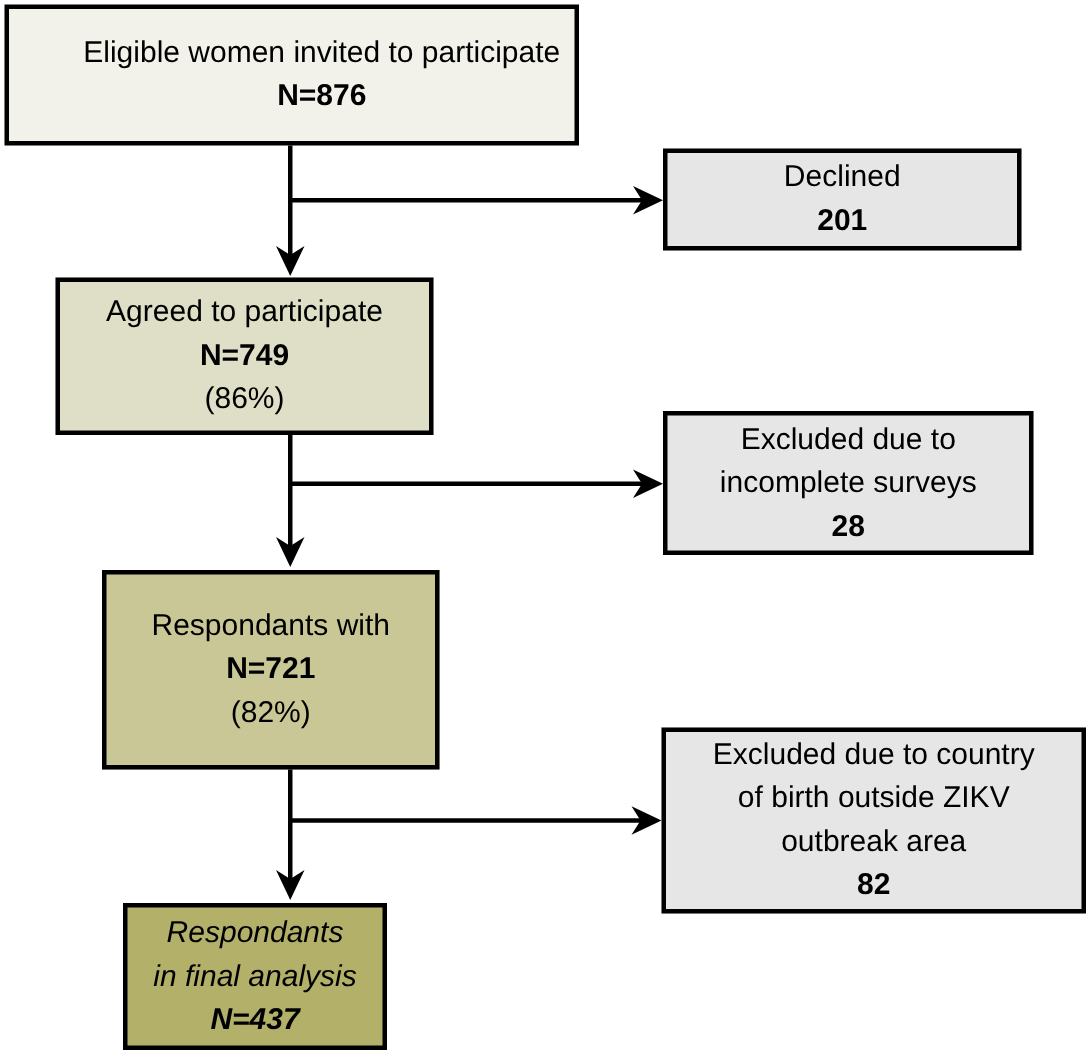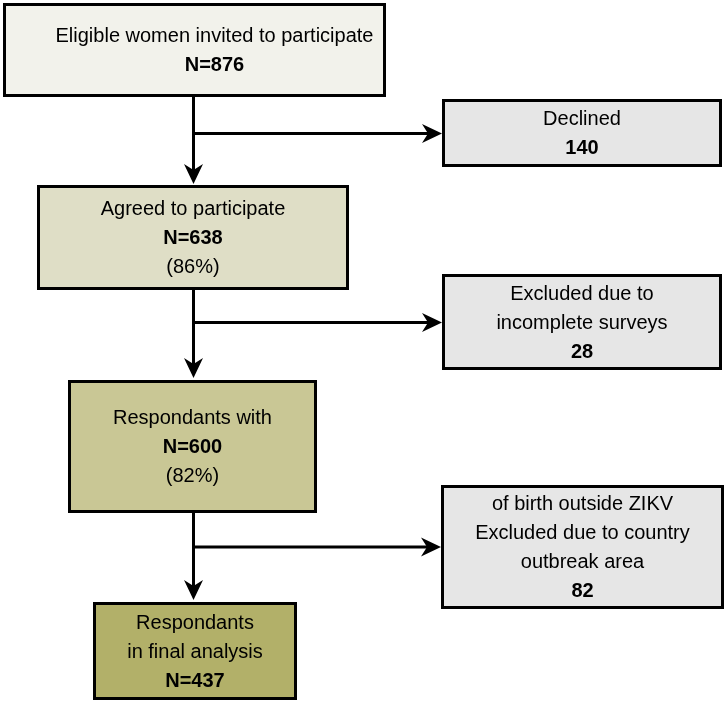--- a/index.html
+++ b/index.html
@@ -34,27 +34,27 @@
     align-items: center;
     text-align: center;
     font-size: 20px;
     line-height: 29px;
   }
   .box .line { display: block; }
   .box .bold { font-weight: bold; text-align: center; }
 
   
   .box-eligible  { left: 3px;   top: 3px;   width: 383px; height: 94px;  background: #f2f2eb; padding-left: 40px; }
-  .box-agreed    { left: 37px;  top: 185px; width: 312px; height: 105px; background: #dfdec6; }
-  .box-complete  { left: 68px;  top: 380px; width: 249px; height: 133px; background: #c9c795; }
-  .box-final     { left: 93px;  top: 602px; width: 204px; height: 98px;  background: #b2b069; }
+  .box-agreed    { left: 37px;  top: 185px; width: 252px; height: 105px; background: #dfdec6; }
+  .box-complete  { left: 68px;  top: 380px; width: 225px; height: 133px; background: #c9c795; }
+  .box-final     { left: 82px;  top: 602px; width: 176px; height: 98px;  background: #b2b069; font-style: italic; }
 
   
-  .box-declined   { left: 442px; top: 99px;  width: 280px; height: 68px;  background: #e6e6e6; }
-  .box-incomplete { left: 442px; top: 274px; width: 280px; height: 96px;  background: #e6e6e6; }
+  .box-declined   { left: 442px; top: 99px;  width: 239px; height: 68px;  background: #e6e6e6; }
+  .box-incomplete { left: 442px; top: 274px; width: 247px; height: 96px;  background: #e6e6e6; }
   .box-zikv       { left: 441px; top: 485px; width: 283px; height: 124px; background: #e6e6e6; }
 </style>
 </head>
 <body>
 
 <div class="canvas">
 
   <svg class="connectors" viewBox="0 0 725 703" xmlns="http://www.w3.org/2000/svg">
     <g stroke="#000000" stroke-width="3" fill="#000000">
 
@@ -78,44 +78,44 @@
     </g>
   </svg>
 
   <div class="box box-eligible">
     <span class="line">Eligible women invited to participate</span>
     <span class="line bold">N=876</span>
   </div>
 
   <div class="box box-declined">
     <span class="line">Declined</span>
-    <span class="line bold">140</span>
+    <span class="line bold">201</span>
   </div>
 
   <div class="box box-agreed">
     <span class="line">Agreed to participate</span>
-    <span class="line bold">N=638</span>
+    <span class="line bold">N=749</span>
     <span class="line">(86%)</span>
   </div>
 
   <div class="box box-incomplete">
     <span class="line">Excluded due to</span>
     <span class="line">incomplete surveys</span>
     <span class="line bold">28</span>
   </div>
 
   <div class="box box-complete">
     <span class="line">Respondants with</span>
-    <span class="line bold">N=600</span>
+    <span class="line bold">N=721</span>
     <span class="line">(82%)</span>
   </div>
 
   <div class="box box-zikv">
+    <span class="line">Excluded due to country</span>
     <span class="line">of birth outside ZIKV</span>
-    <span class="line">Excluded due to country</span>
     <span class="line">outbreak area</span>
     <span class="line bold">82</span>
   </div>
 
   <div class="box box-final">
     <span class="line">Respondants</span>
     <span class="line">in final analysis</span>
     <span class="line bold">N=437</span>
   </div>
 

